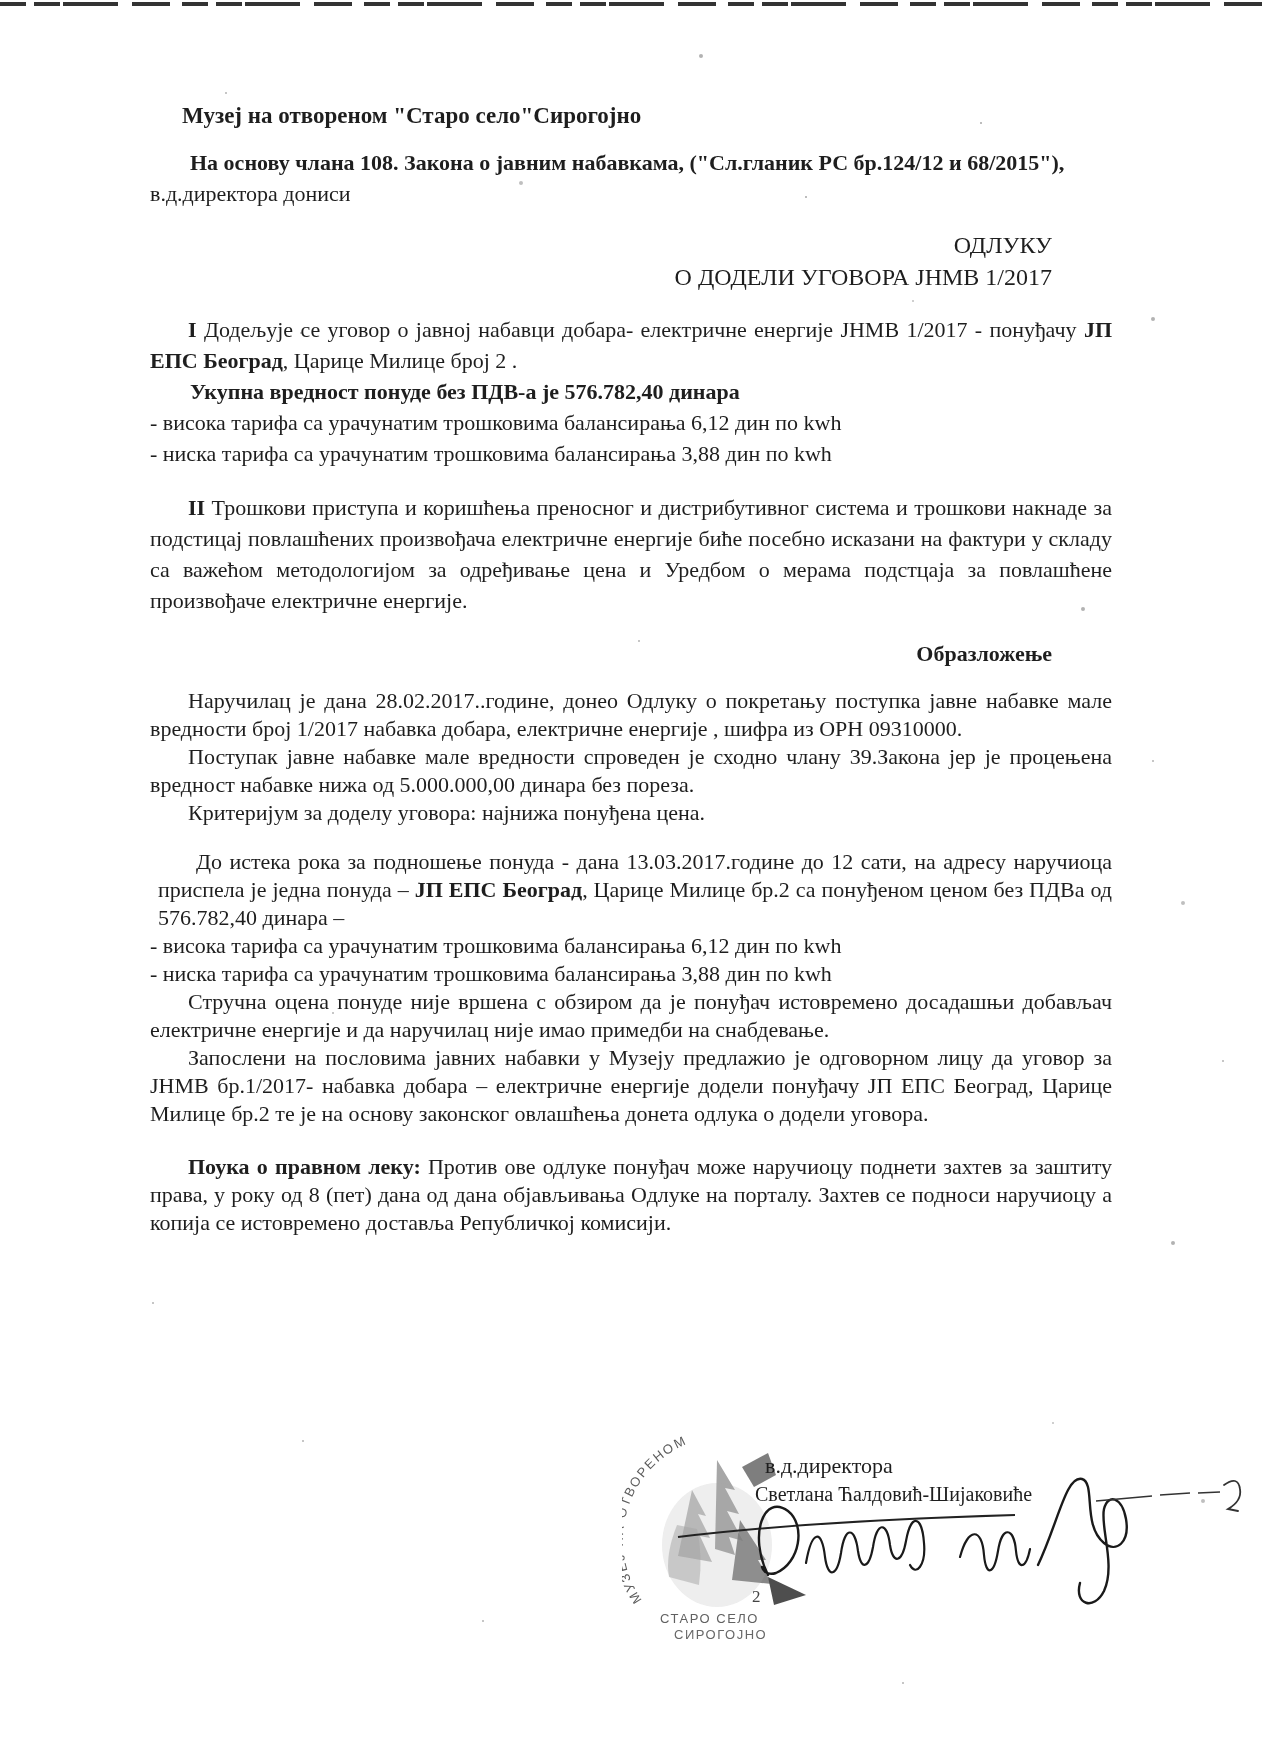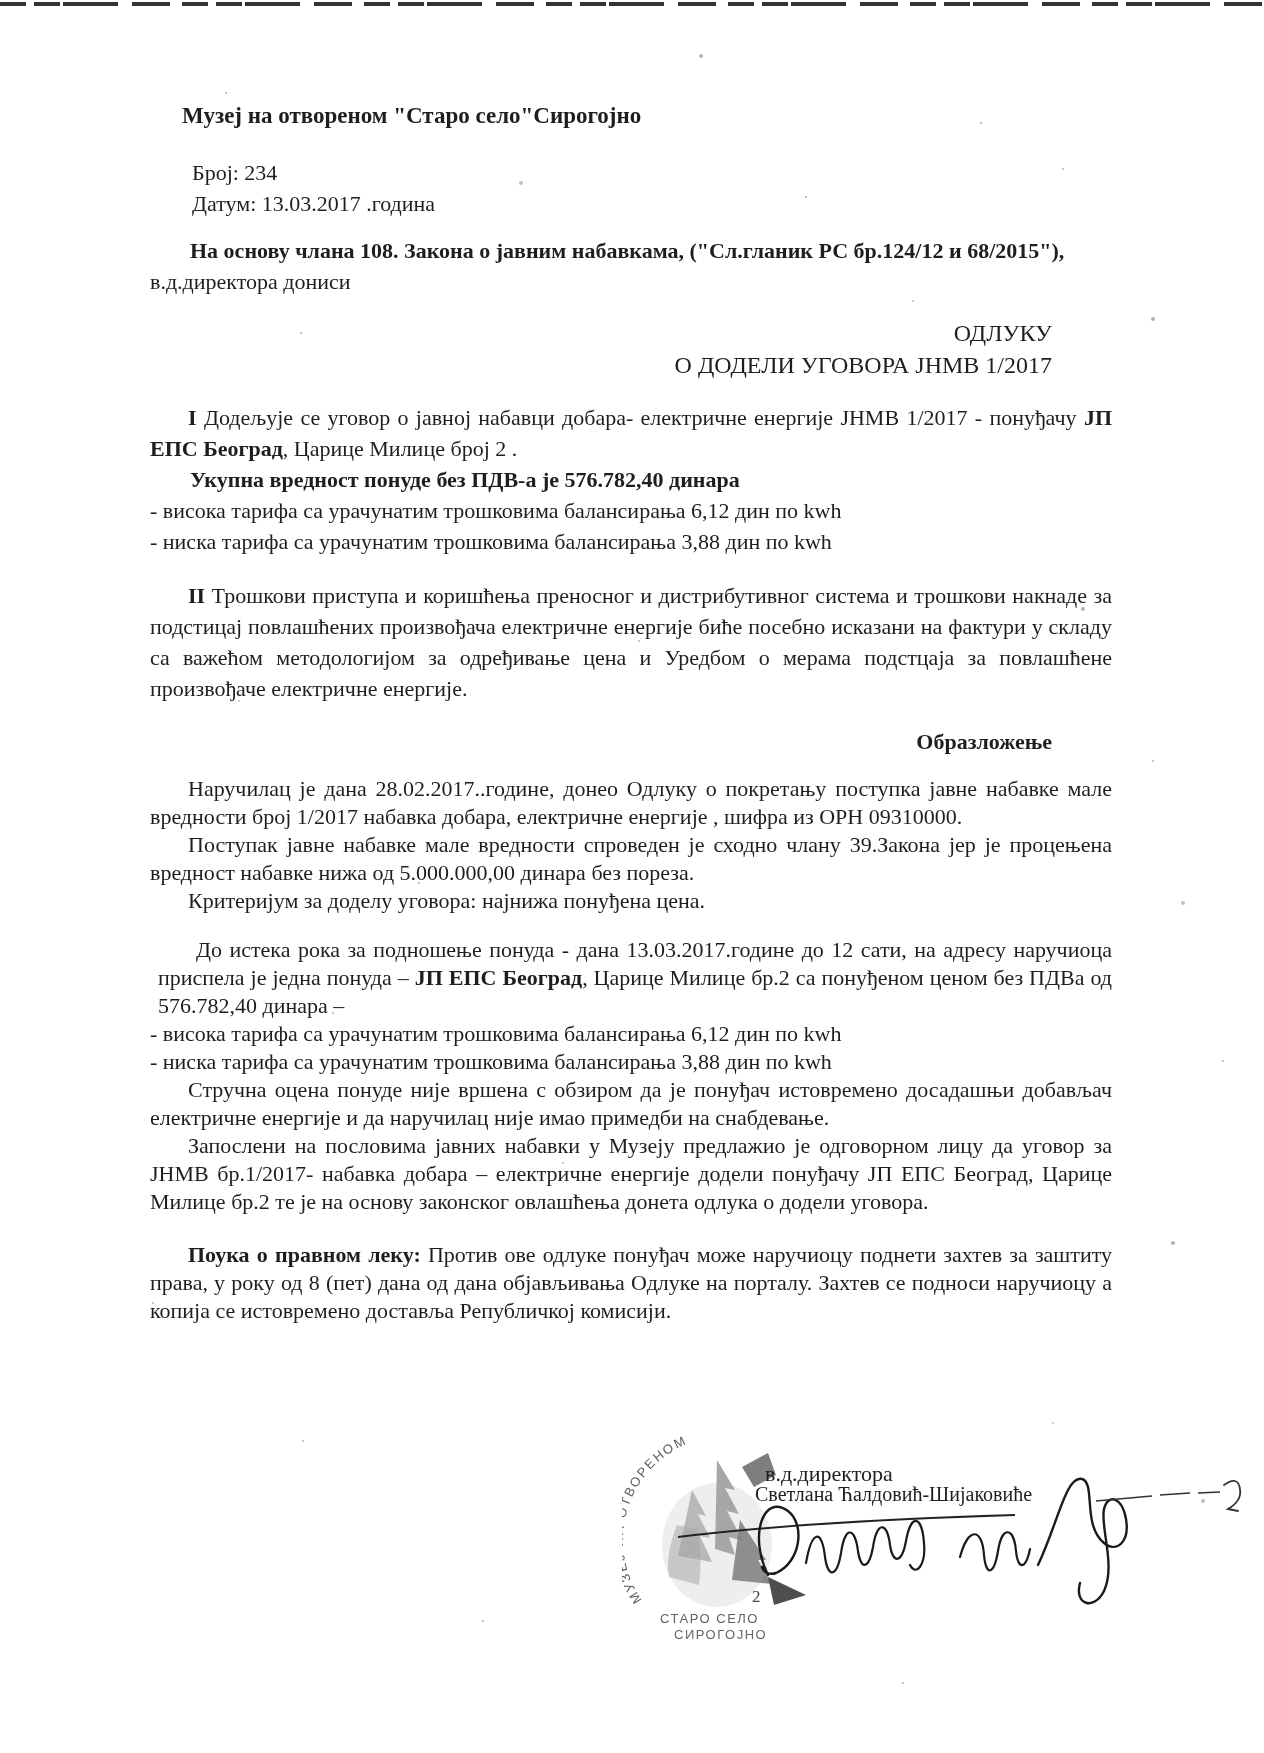--- a/index.html
+++ b/index.html
@@ -39,40 +39,36 @@
   .p{text-align:justify;text-indent:38px;margin:0;}
   .para1{margin-top:21px;}
   .total{margin-left:40px;font-weight:bold;}
   .tariff{text-indent:0;}
   .para2{margin-top:23px;}
   .heading2{margin-top:22px;text-align:right;font-weight:bold;transform:translateX(-60px);}
   .rationale{line-height:28px;margin-top:18px;}
   .offer{margin-top:21px;margin-left:8px;}
   .pouka{margin-top:25px;}
   .sig-area{position:absolute;left:560px;top:1415px;width:700px;height:300px;}
-  .sig-role{position:absolute;left:205px;top:38px;font-size:22px;margin-top:8px;}
+  .sig-role{position:absolute;left:205px;top:38px;font-size:22px;}
   .sig-name{position:absolute;left:195px;top:68px;font-size:20px;white-space:nowrap;}
   .stamp{position:absolute;left:62px;top:10px;filter:blur(.4px) contrast(.95);}
   .sig-svg{position:absolute;left:0;top:0;}
   .page-mark{position:absolute;left:192px;top:172px;font-size:17px;color:#444;}
 </style>
 </head>
 <body>
 
 <div class="scanline"></div>
 <div class="noise"></div>
 
 <div class="content">
 
   <div class="org">Музеј на отвореном "Старо село"Сирогојно</div>
 
-  <div class="meta">
-    <div>Број: 234</div>
-    <div>Датум: 13.03.2017 .година</div>
-  </div>
 
   <div class="preamble">
     <div class="l1">На основу члана 108. Закона о јавним набавкама, ("Сл.гланик РС бр.124/12 и 68/2015"),</div>
     <div>в.д.директора дониси</div>
   </div>
 
   <div class="titleblk">
     <div>ОДЛУКУ</div>
     <div>О ДОДЕЛИ УГОВОРА ЈНМВ 1/2017</div>
   </div>

